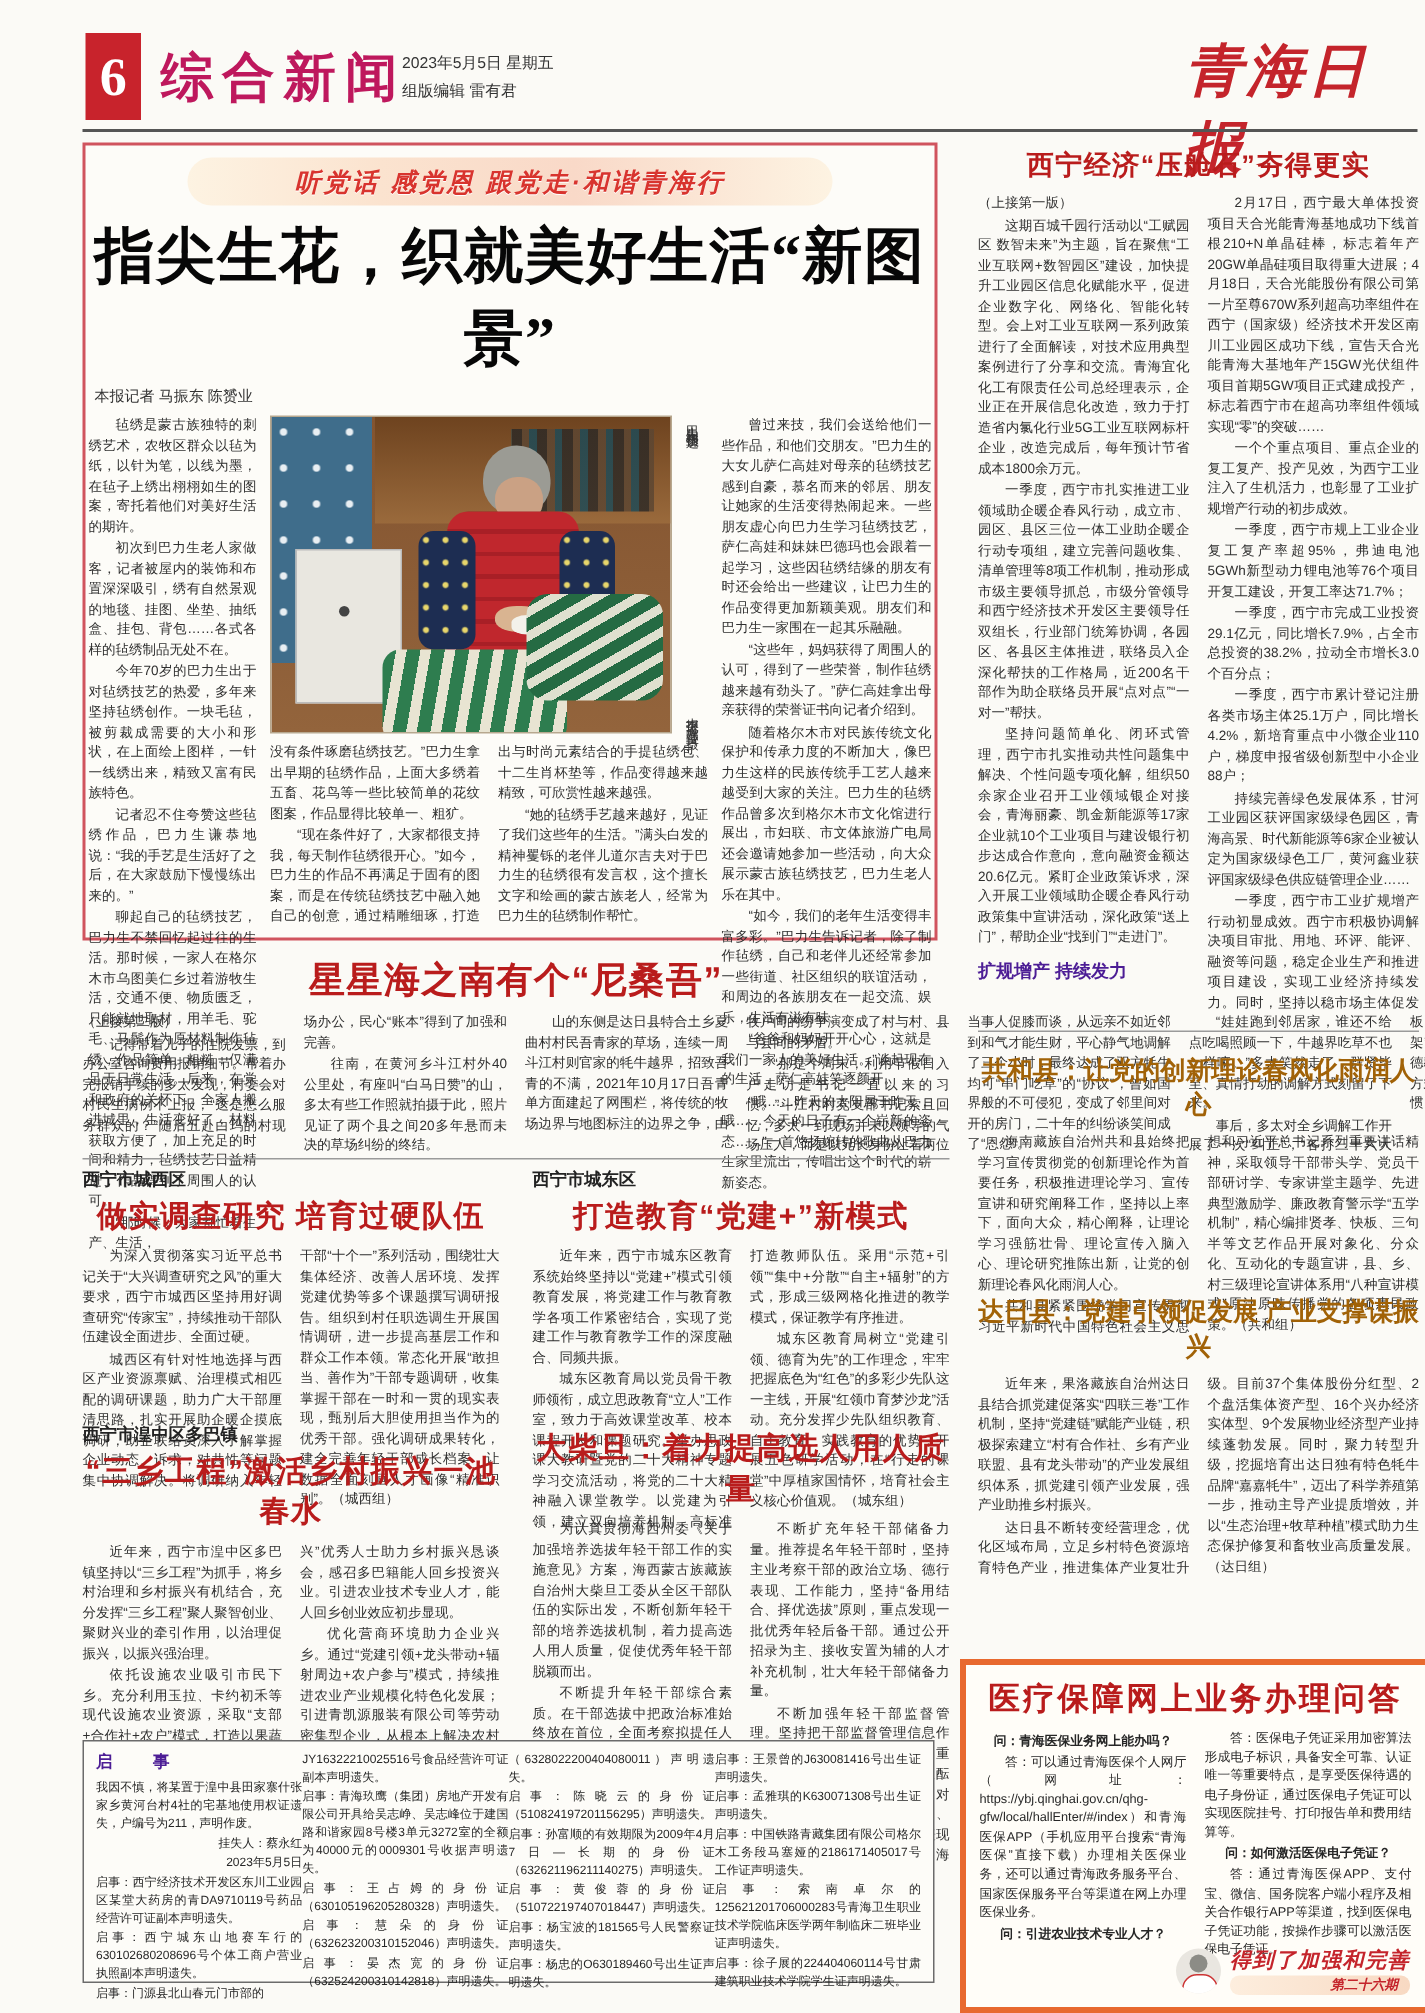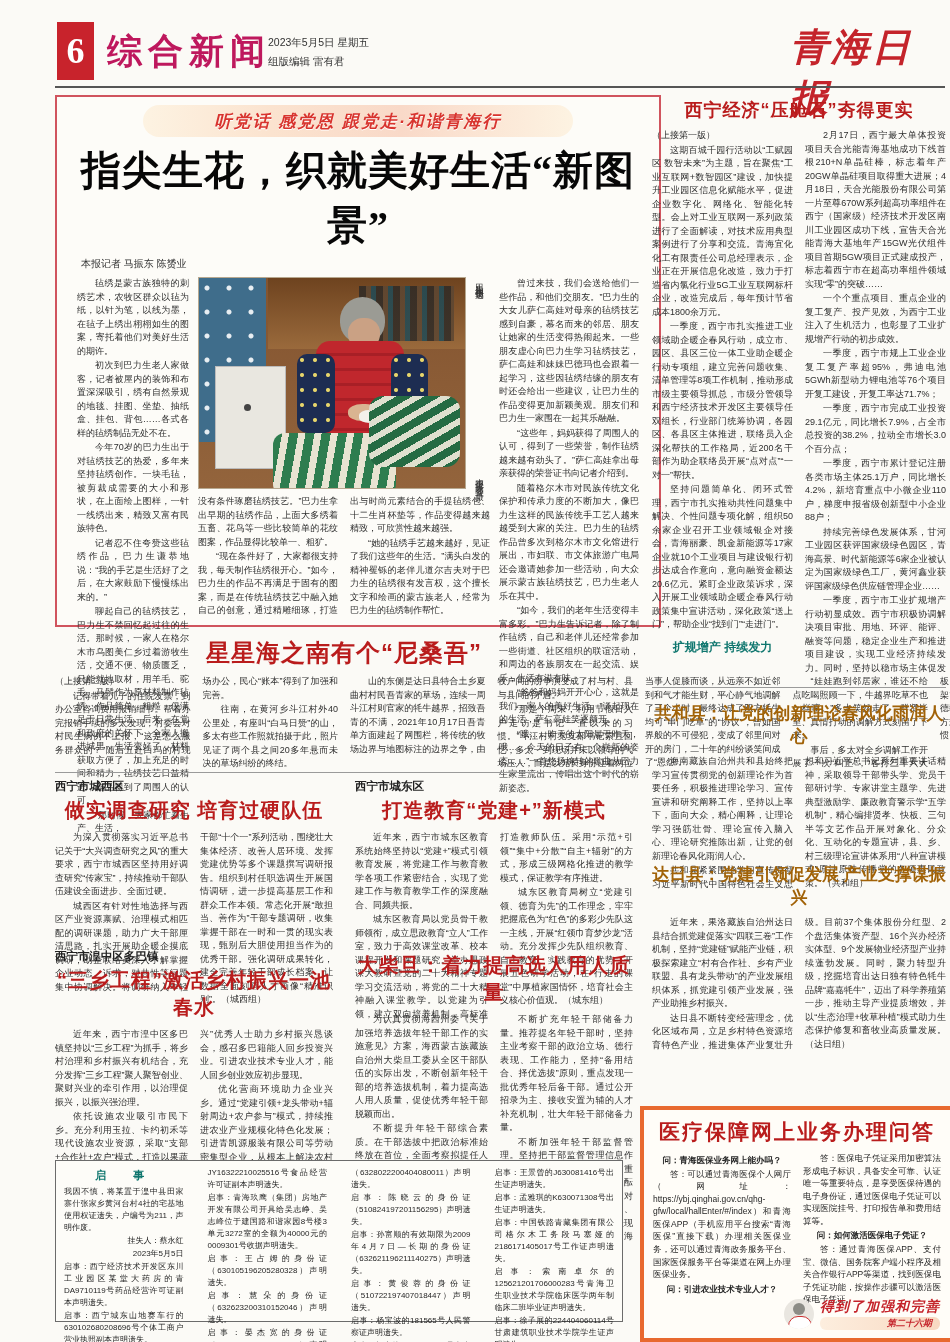--- a/index.html
+++ b/index.html
@@ -14,30 +14,30 @@
   .section-title{left:107px;top:28px;font-size:35px;font-weight:900;letter-spacing:6px;color:#be185d;}
   .date-block{left:268px;top:33px;font-size:10.5px;line-height:1.8;color:#333;}
   .masthead{left:790px;top:22px;font-size:38px;color:#c4242b;font-weight:bold;
             font-style:italic;font-family:"Liberation Serif","DejaVu Serif",serif;letter-spacing:3px;}
   .header-rule{left:55px;top:86px;width:890px;height:2px;background:#555;}
   
   p{margin:0 0 1px 0;text-indent:2em;text-align:justify;}
   .body-txt{font-size:9px;line-height:1.5;color:#2e2e2e;}
   .cols2{column-count:2;column-gap:12px;}
   .cols4{column-count:4;column-gap:12px;}
-  .subhead{font-size:12px;font-weight:900;text-align:center;margin:6px 0 4px;text-indent:0;color:#0f766e;}
+  .subhead{font-size:12px;font-weight:900;text-align:left;margin:6px 0 4px;text-indent:0;color:#4c1d95;}
   .right{text-align:right;text-indent:0;}
   .noindent{text-indent:0;}
   .q{font-weight:bold;text-align:center;text-indent:0;margin-top:2px;}
   .kicker{font-size:11.5px;font-weight:bold;color:#222;margin-bottom:2px;}
   .h-md{font-size:20px;font-weight:900;text-align:center;margin:3px 0 7px;color:#b91c1c;letter-spacing:1px;}
   .h-sm{font-size:17px;font-weight:900;text-align:center;margin:2px 0 7px;color:#a16207;}
   .hairline{border-bottom:1px solid #9a9a9a;}
   
-  .feature{left:55px;top:95px;width:562px;height:516px;border:2px solid #d0545e;padding:6px 20px;background:#fdfcf8;}
+  .feature{left:55px;top:95px;width:562px;height:516px;border:2px solid #d0545e;padding:6px 2px;background:#fdfcf8;}
   .banner{width:430px;margin:2px auto 4px;height:32px;border-radius:16px;
           background:linear-gradient(90deg,#fdf3e2,#fbe3cf 30%,#f9d9c8 60%,#fdf3e2);
           display:flex;align-items:center;justify-content:center;
           color:#d8342e;font-weight:900;font-style:italic;font-size:17px;letter-spacing:2px;
           text-shadow:0 1px 0 #fff;}
   .feature-headline{font-family:"Liberation Serif","DejaVu Serif",serif;font-size:40px;font-weight:900;
           text-align:center;margin:6px 0 4px;color:#070707;letter-spacing:1px;}
   .byline{font-size:10px;color:#333;margin:0 0 6px 4px;}
   .feature-body{display:flex;gap:9px;}
   .fcol1{width:112px;}
@@ -79,21 +79,21 @@
   .star .h-md{font-size:24px;margin-bottom:6px;}
   .star-cols{height:100px;}
   
   .rowbox{width:278px;}
   .row1-l{left:55px;top:779px;}
   .row1-r{left:355px;top:779px;width:278px;}
   .row2-l{left:55px;top:949px;}
   .row2-r{left:355px;top:949px;width:278px;}
   
   .notices{left:55px;top:1160px;width:550px;height:148px;border:1.5px solid #6b6b6b;
-           padding:6px 8px;display:flex;gap:24px;background:#fdfcf8;}
+           padding:6px 8px;display:flex;gap:0;background:#fdfcf8;}
   .ncol{flex:1;font-size:8px;line-height:1.5;}
   .ncol .subhead{font-size:11px;letter-spacing:8px;margin:0 0 2px;}
   
   .econ{left:652px;top:95px;width:294px;height:592px;}
   .econ .h-md{font-size:18px;margin-bottom:7px;}
   .gonghe{left:652px;top:700px;width:294px;}
   .dari{left:652px;top:861px;width:294px;}
   .medbox{left:640px;top:1106px;width:288px;height:216px;border:4px solid #e8692f;
           background:#fffdf8;padding:6px 9px;}
   .medbox .h-md{font-size:21px;font-family:"Liberation Serif","DejaVu Serif",serif;letter-spacing:2px;margin:2px 0 6px;}

